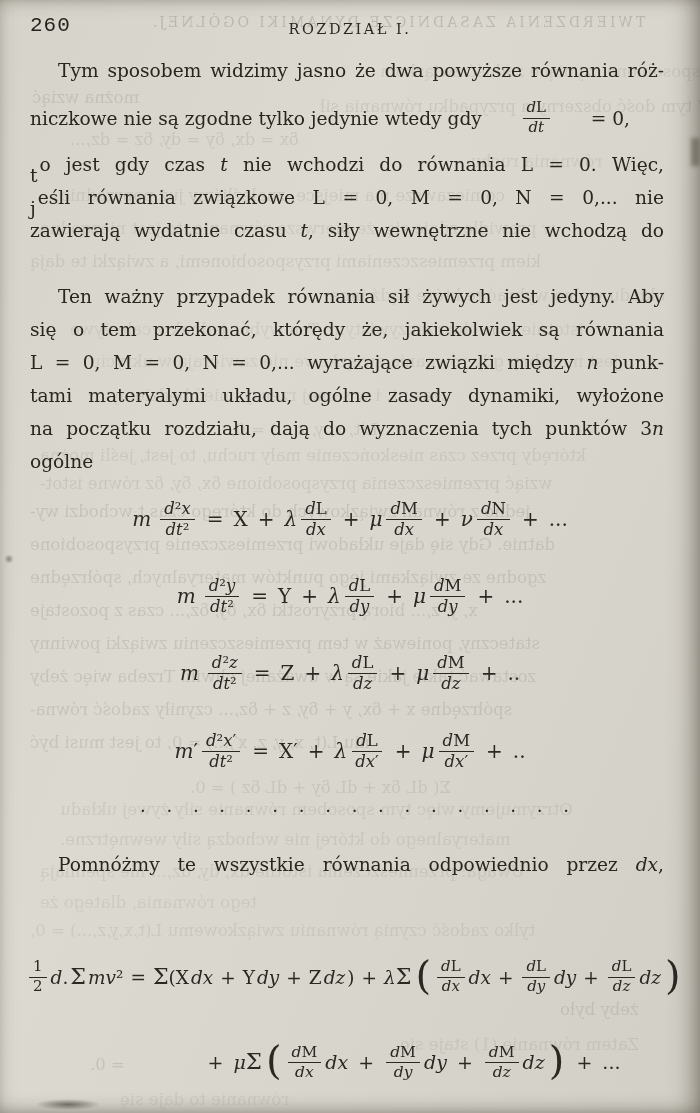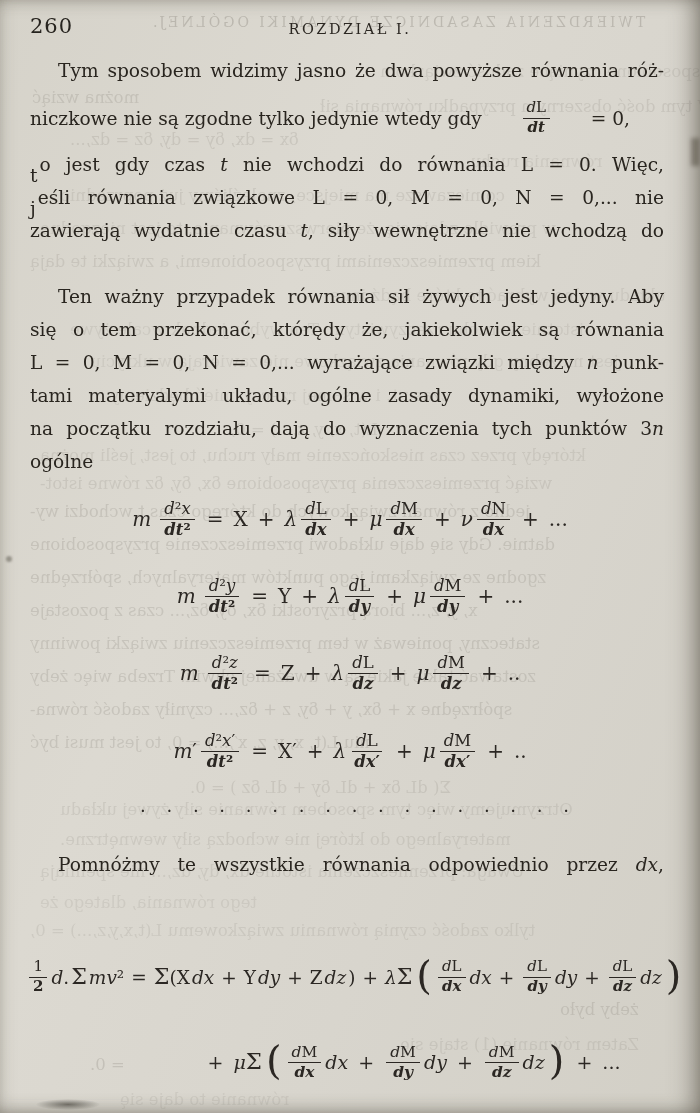--- a/index.html
+++ b/index.html
@@ -15,37 +15,37 @@
       inset 0 -10px 18px -10px rgba(70,64,52,.40),
       inset 0 8px 16px -10px rgba(70,64,52,.28),
       inset 12px 0 20px -14px rgba(70,64,52,.22);
   }
   .bleed{position:absolute;inset:0;z-index:1;}
   .bleed-line{
     position:absolute;transform:scaleX(-1);color:#78736a;font-size:16.5px;
     filter:blur(.35px);white-space:nowrap;
   }
   .content{position:absolute;inset:0;z-index:2;}
-  .pagenum{position:absolute;left:30px;top:14px;font-size:21px;letter-spacing:1px;color:#26231e;}
+  .pagenum{position:absolute;left:30px;top:14px;font-size:21px;letter-spacing:1px;color:#26231e;font-family:Liberation Mono, monospace;}
   .chapter{position:absolute;left:0;right:0;top:21px;text-align:center;font-size:14.5px;letter-spacing:2.5px;color:#2b2722;}
   .line{position:absolute;left:30px;width:634px;font-size:18.6px;line-height:26px;color:#29251f;}
   .just{text-align:justify;text-align-last:justify;}
   .ind{left:58px;width:606px;}
   .drop{position:relative;top:11px;margin-right:2px;}
   em{font-style:italic;}
   .fracline{
     position:absolute;left:30px;width:600px;height:52px;
     display:flex;align-items:center;justify-content:space-between;font-size:18.6px;
   }
   .frac{
     display:inline-flex;flex-direction:column;align-items:center;
     line-height:1.05;font-size:16.5px;margin:0 3px;vertical-align:middle;
   }
   .frac .num{padding:0 4px 1.5px;border-bottom:1.4px solid #2b2723;}
-  .frac .den{padding:1.5px 4px 0;font-weight:bold;}
+  .frac .den{padding:1.5px 4px 0;}
   .inlinefrac{font-size:15px;}
   .eq{
     position:absolute;left:0;right:0;height:54px;
     display:flex;align-items:center;justify-content:center;
     font-size:20px;color:#2b2723;white-space:nowrap;
   }
   .eq .tk{margin:0 1px;}
   .op{margin:0 9px;font-style:normal;}
   .it{font-style:italic;}
   .sg{font-size:1.2em;line-height:.8;}

